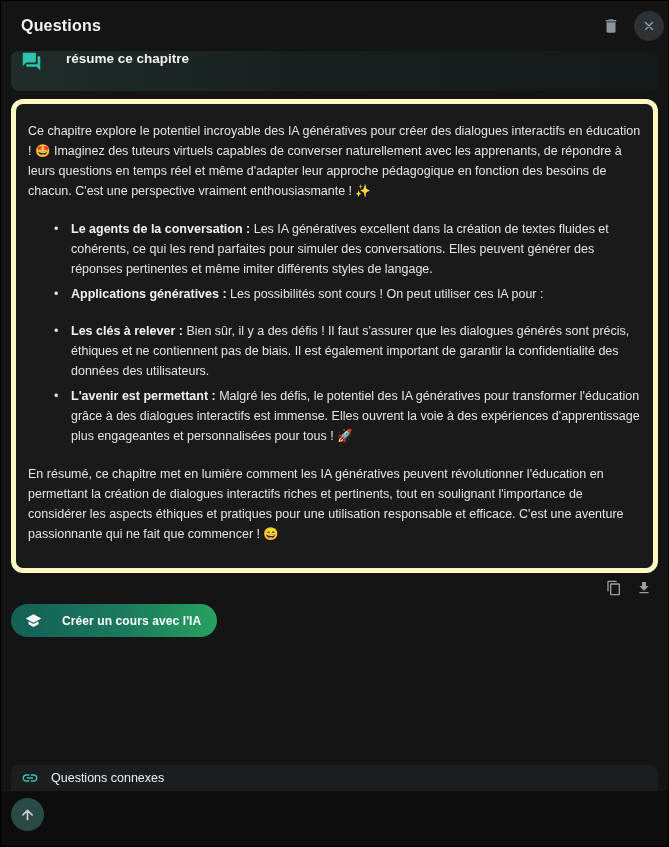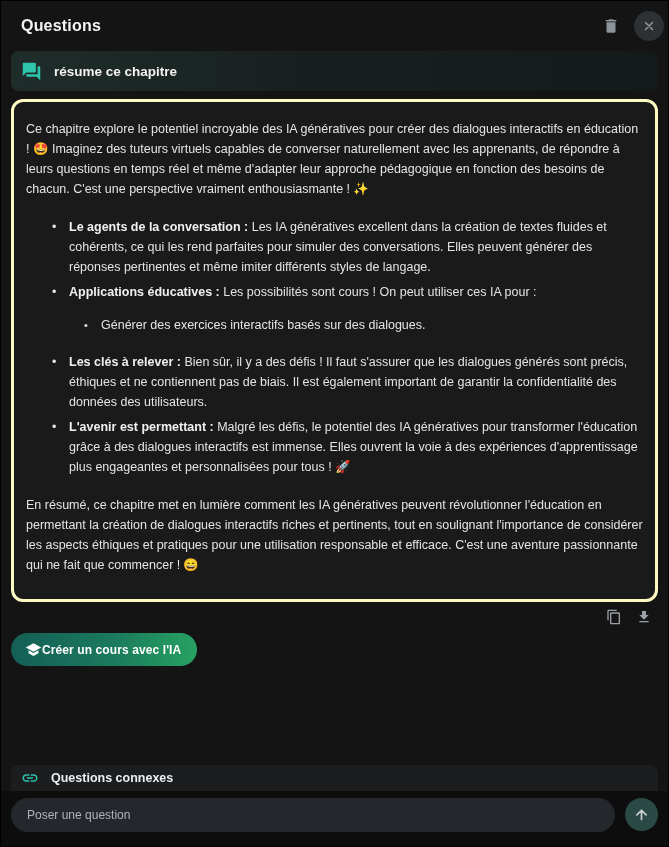--- a/index.html
+++ b/index.html
@@ -32,30 +32,30 @@
     background: #2d3134; border: none; color: #9aa1a6;
     display: flex; align-items: center; justify-content: center;
     cursor: pointer; margin-left: 8px;
   }
 
   
   .question-row {
     margin: 0 10px; height: 40px; flex: none;
     border-radius: 8px;
     background: linear-gradient(90deg, #1f2d2a 0%, #18201f 45%, #141a1a 100%);
-    display: flex; align-items: center; gap: 12px;
+    display: flex; gap: 24px;
     padding: 0 10px;
   }
   .question-label { font-size: 13.5px; font-weight: 700; color: #f2f2f2; }
 
   
   .answer-card {
     margin: 8px 10px 0; flex: none;
     background: #1a1a1a;
-    border: 3px solid #fef9c3;
+    border: 5px solid #fef9c3;
     border-radius: 12px;
     padding: 17px 12px 20px;
     font-size: 12.5px; line-height: 20px; color: #e4e4e4;
   }
   .answer-card p { margin-bottom: 18px; }
   .answer-card p:last-child { margin-bottom: 4px; }
   .b { font-weight: 700; color: #f0f0f0; }
   ul.bullets { list-style: none; margin: 16px 0 18px; }
   ul.bullets > li {
     position: relative;
@@ -83,41 +83,41 @@
   .card-actions {
     flex: none; display: flex; justify-content: flex-end; gap: 6px;
     padding: 3px 12px 0;
   }
   .card-actions .icon-btn { width: 24px; height: 24px; color: #9aa0a5; }
 
   
   .create-course-btn {
     margin: 4px 10px 8px; flex: none;
     height: 33px; width: auto; align-self: flex-start;
-    display: inline-flex; align-items: center; gap: 0;
+    display: inline-flex; align-items: center; gap: 20px;
     padding: 0 16px 0 14px;
     border: none; border-radius: 17px;
     background: linear-gradient(90deg, #145f56 0%, #1b7a5d 55%, #27a161 100%);
     color: #ffffff; font-family: inherit;
     font-size: 12px; font-weight: 700; letter-spacing: .1px;
     cursor: pointer;
   }
 
   .flex-spacer { flex: 1; }
 
   
   .related-bar {
     margin: 0 10px; flex: none;
     height: 26px;
     border-radius: 8px 8px 0 0;
     background: #1b1d1e;
     display: flex; align-items: center; gap: 12px;
     padding: 0 10px;
   }
-  .related-label { font-size: 12.5px; font-weight: 700; color: #eceff1; }
+  .related-label { font-size: 12.5px; font-weight: 400; color: #eceff1; }
 
   
   .composer {
     flex: none; height: 55px;
     background: #0d0d0d;
     display: flex; align-items: center; gap: 10px;
     padding: 0 10px 8px;
   }
   .composer-input {
     flex: 1; height: 34px;
@@ -168,24 +168,23 @@
 </div>
 
 <div class="answer-card">
   <p>Ce chapitre explore le potentiel incroyable des IA génératives pour créer des dialogues interactifs en éducation ! 🤩 Imaginez des tuteurs virtuels capables de converser naturellement avec les apprenants, de répondre à leurs questions en temps réel et même d'adapter leur approche pédagogique en fonction des besoins de chacun. C'est une perspective vraiment enthousiasmante ! ✨</p>
   <ul class="bullets">
     <li>
       <span class="b">Le agents de la conversation :</span>
       <span>Les IA génératives excellent dans la création de textes fluides et cohérents, ce qui les rend parfaites pour simuler des conversations. Elles peuvent générer des réponses pertinentes et même imiter différents styles de langage.</span>
     </li>
     <li>
-      <span class="b">Applications éducatives :</span>
+      <span class="b">Applications génératives :</span>
       <span>Les possibilités sont cours ! On peut utiliser ces IA pour :</span>
       <ul class="sub-bullets">
-        <li>Générer des exercices interactifs basés sur des dialogues.</li>
       </ul>
     </li>
     <li>
       <span class="b">Les clés à relever :</span>
       <span>Bien sûr, il y a des défis ! Il faut s'assurer que les dialogues générés sont précis, éthiques et ne contiennent pas de biais. Il est également important de garantir la confidentialité des données des utilisateurs.</span>
     </li>
     <li>
       <span class="b">L'avenir est permettant :</span>
       <span>Malgré les défis, le potentiel des IA génératives pour transformer l'éducation grâce à des dialogues interactifs est immense. Elles ouvrent la voie à des expériences d'apprentissage plus engageantes et personnalisées pour tous ! 🚀</span>
     </li>
@@ -224,21 +223,20 @@
 <div class="related-bar">
   <span>
     <svg width="18" height="18" viewBox="0 0 24 24" fill="#2ec4ae">
         <path d="M3.9 12c0-1.71 1.39-3.1 3.1-3.1h4V7H7c-2.76 0-5 2.24-5 5s2.24 5 5 5h4v-1.9H7c-1.71 0-3.1-1.39-3.1-3.1zM8 13h8v-2H8v2zm9-6h-4v1.9h4c1.71 0 3.1 1.39 3.1 3.1s-1.39 3.1-3.1 3.1h-4V17h4c2.76 0 5-2.24 5-5s-2.24-5-5-5z"></path>
       </svg>
   </span>
   <span class="related-label">Questions connexes</span>
 </div>
 
 <div class="composer">
-  <input class="composer-input" type="text" placeholder="Poser une question" style="">
   <button class="send-btn">
     <span>
       <svg width="17" height="17" viewBox="0 0 24 24" fill="none" stroke="currentColor" stroke-width="2.4" stroke-linecap="round" stroke-linejoin="round">
           <path d="M12 19V6M5.5 12.5L12 6l6.5 6.5"></path>
         </svg>
     </span>
   </button>
 </div>
 
 </body></html>

